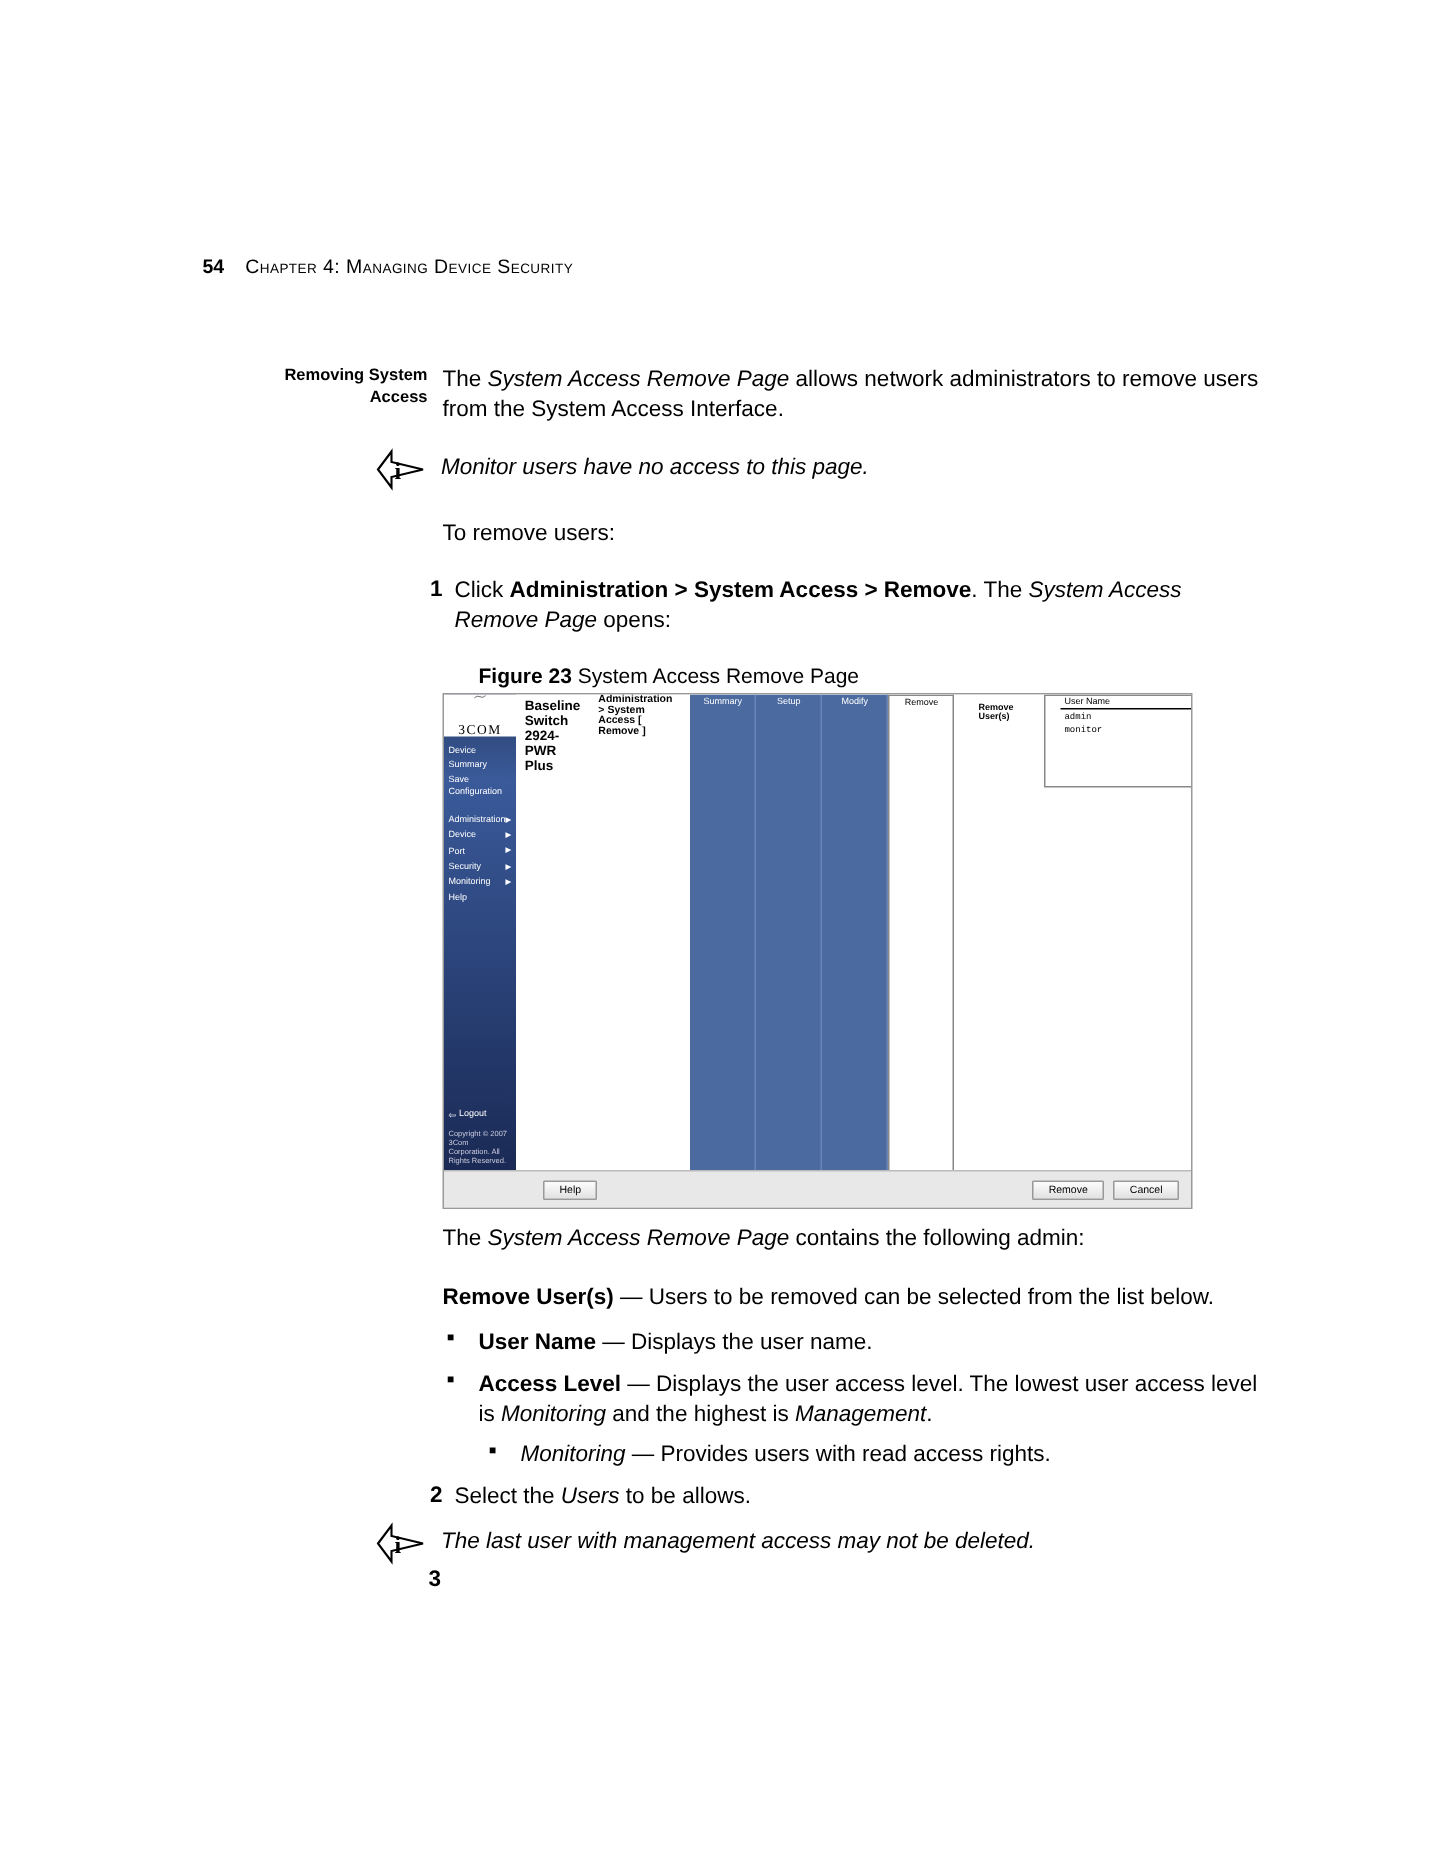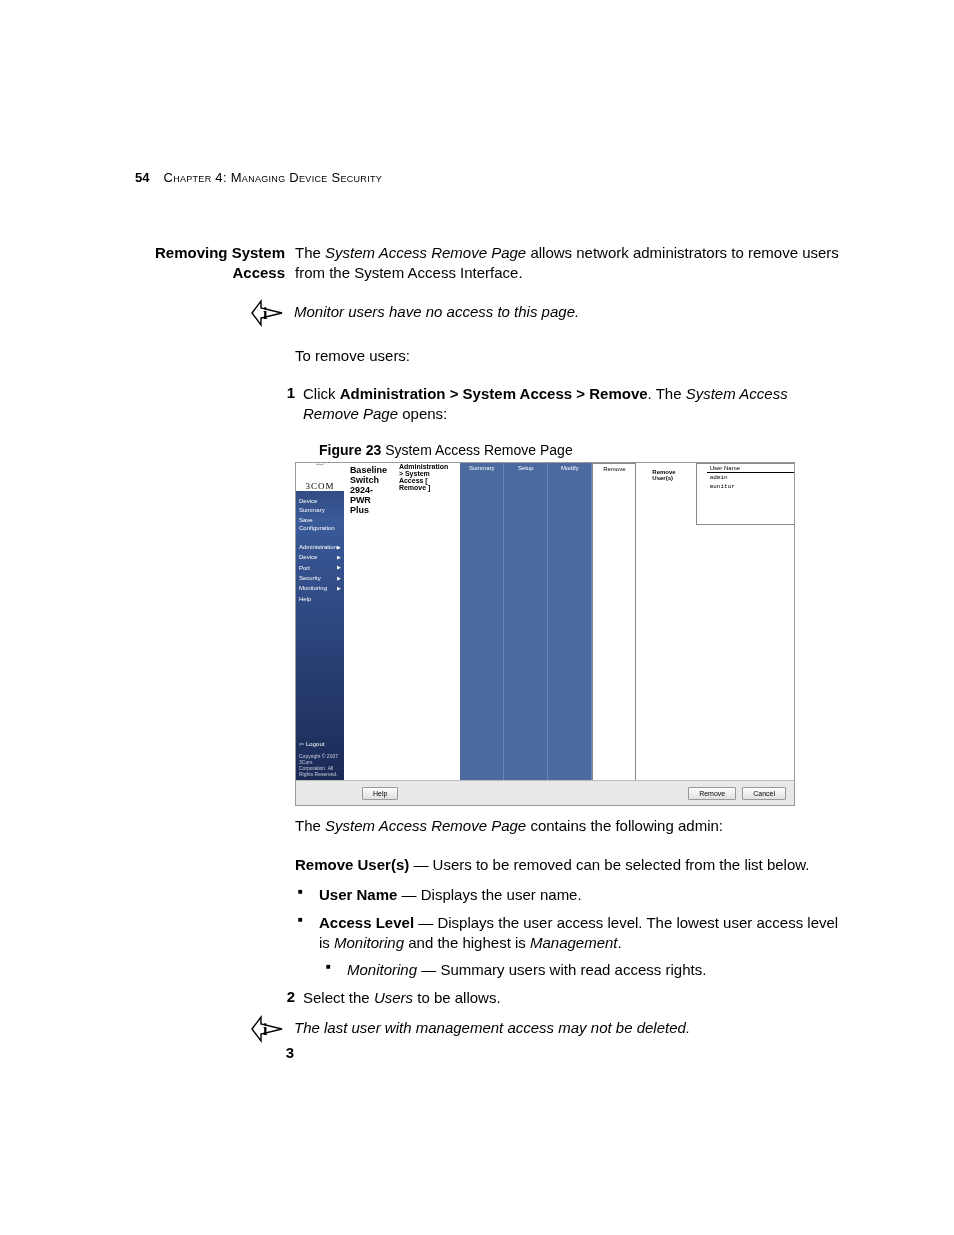--- a/index.html
+++ b/index.html
@@ -36,21 +36,21 @@
     flex: 0 0 160px;
     text-align: right;
     padding-right: 10px;
     box-sizing: border-box;
   }
   .right-col {
     flex: 1;
   }
   .section-heading {
     font-weight: bold;
-    font-size: 15px;
+    font-size: 11px;
     line-height: 1.35;
   }
   .body-text {
     font-size: 15px;
     line-height: 1.35;
   }
   .italic {
     font-style: italic;
   }
   .spacer-10 { height: 10px; }
@@ -439,21 +439,21 @@
 
       <div class="spacer-10"></div>
       <ul class="field-list">
         <li>
           <b>User Name</b><span> — Displays the user name.</span>
         </li>
         <li>
           <b>Access Level</b><span> — Displays the user access level. The lowest user access level is </span><span class="italic">Monitoring</span><span> and the highest is </span><span class="italic">Management</span><span>.</span>
           <ul class="sub-list">
             <li>
-              <span class="italic">Monitoring</span><span> — Summary users with read access rights.</span>
+              <span class="italic">Monitoring</span><span> — Provides users with read access rights.</span>
             </li>
           </ul>
         </li>
       </ul>
 
       <div class="numbered-step">
         <div class="step-num">2</div>
         <div class="body-text">
           <span>Select the </span><span class="italic">Users</span><span> to be allows.</span>
         </div>

